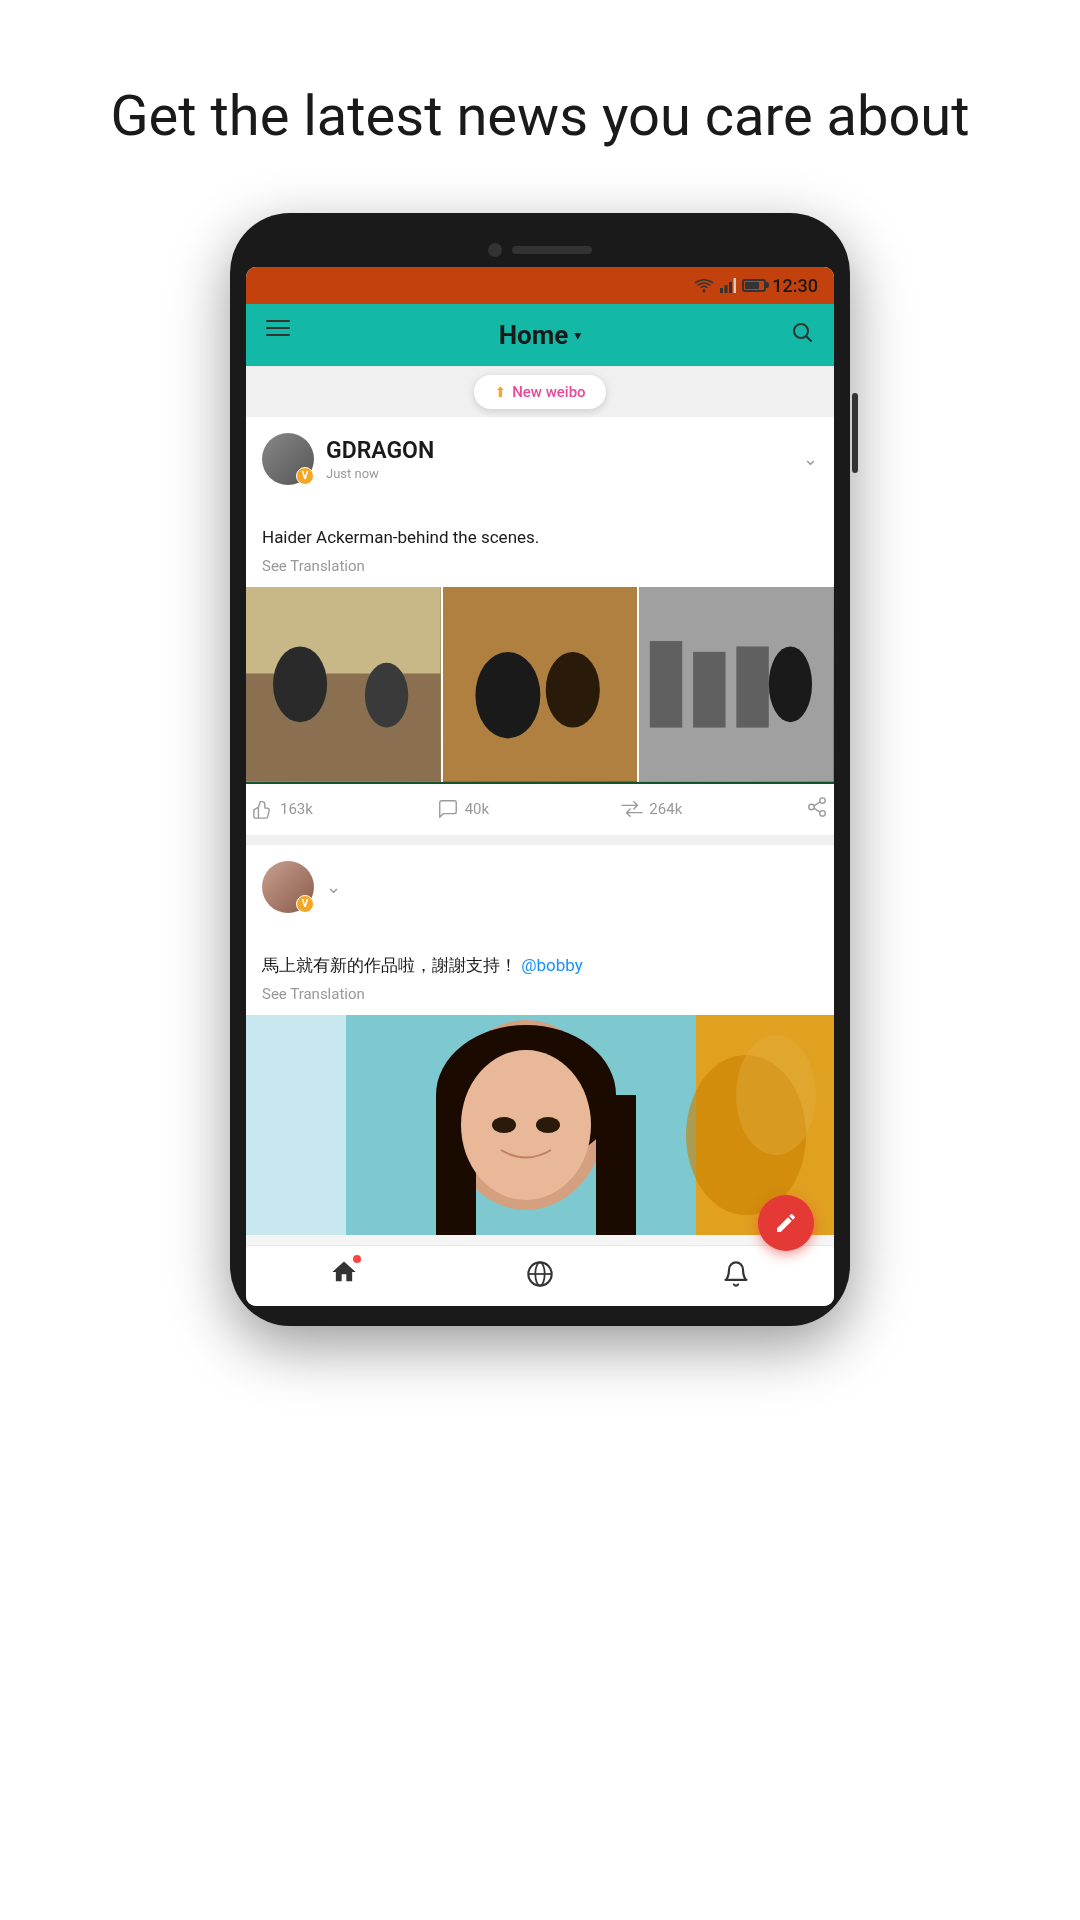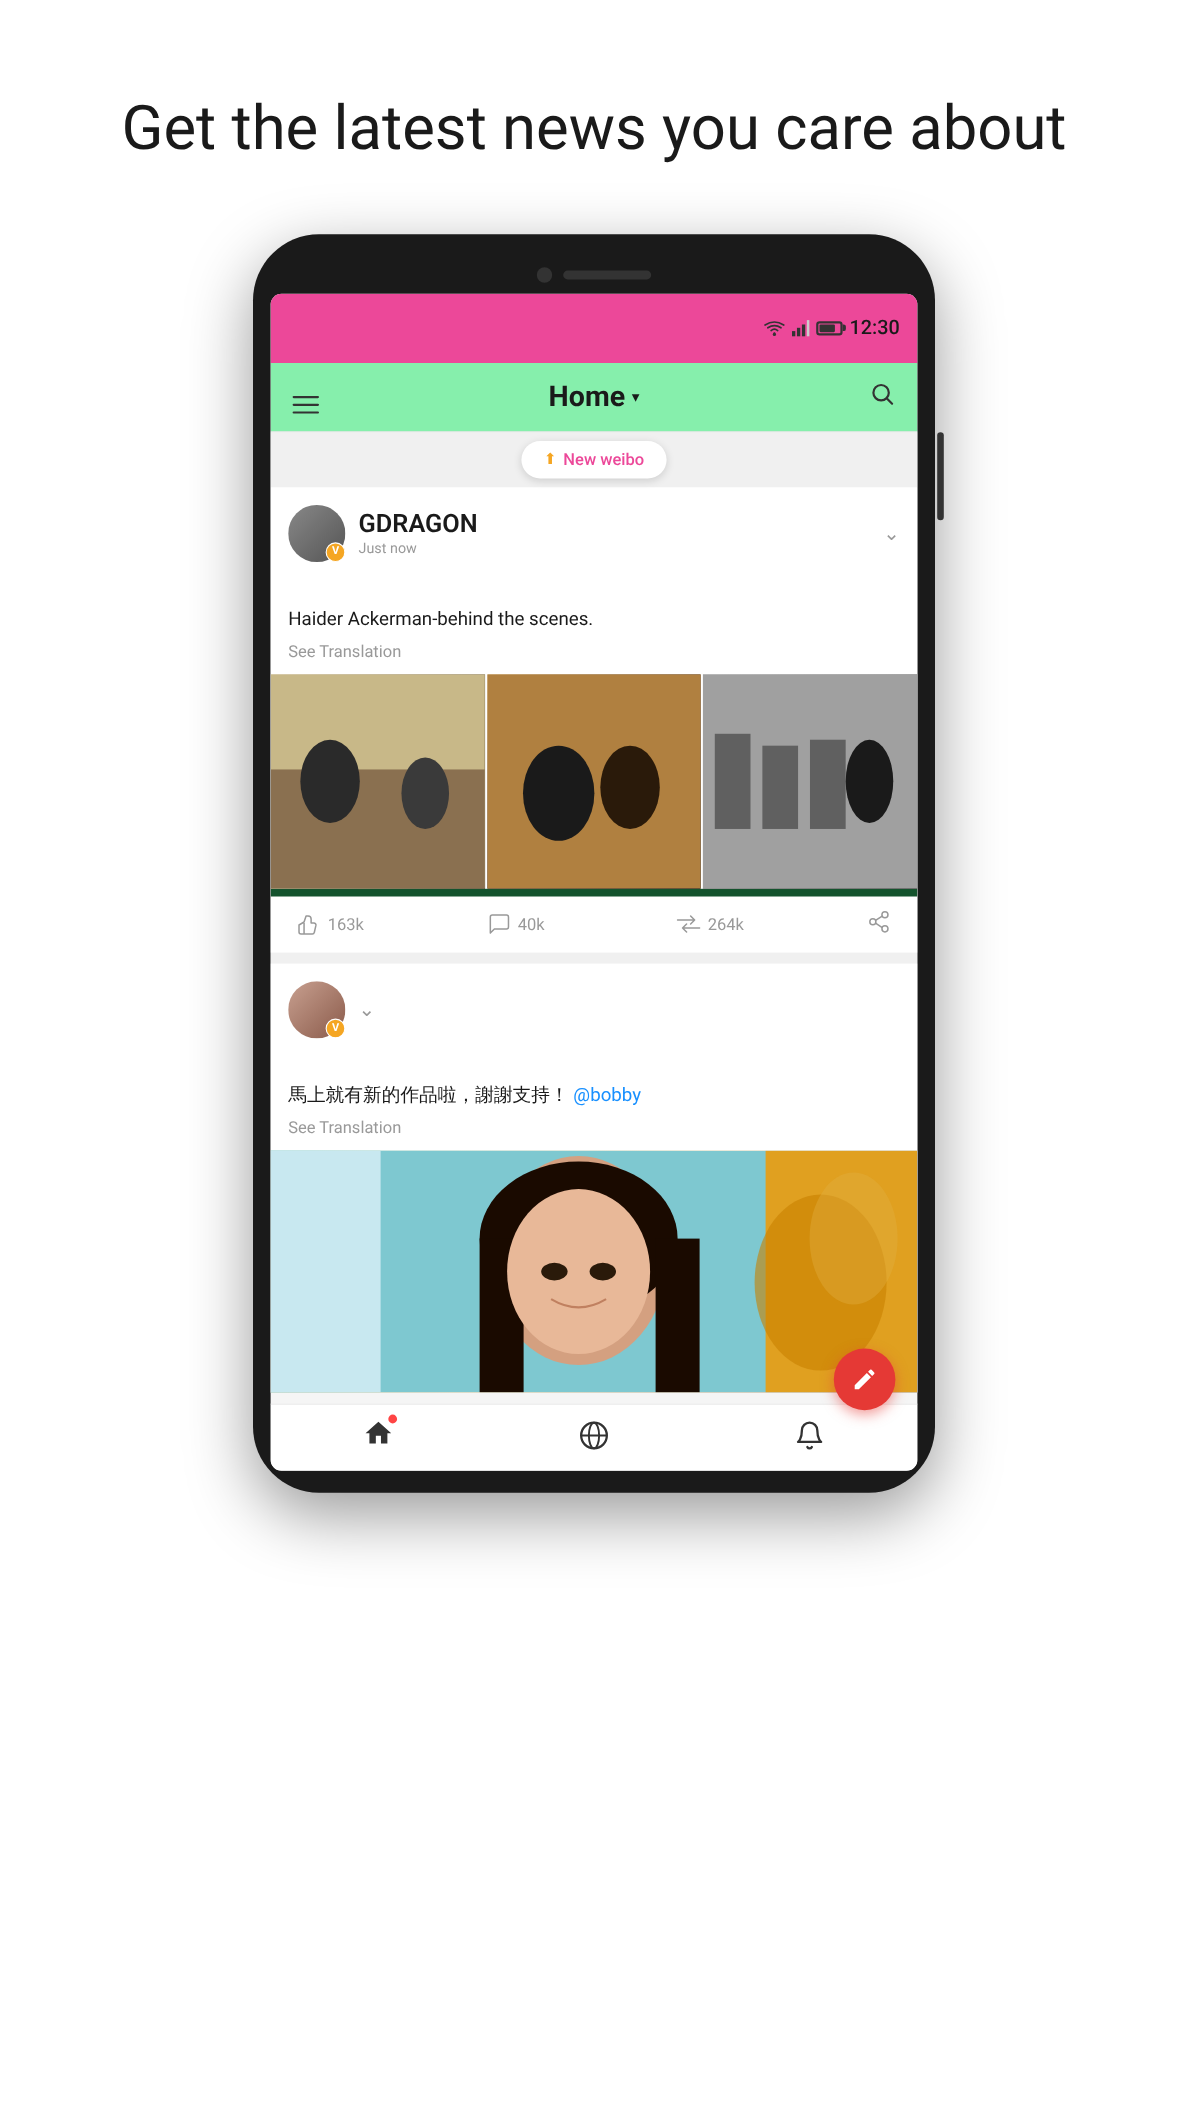--- a/index.html
+++ b/index.html
@@ -58,24 +58,24 @@
 
     .phone-screen {
       background: #f5f5f5;
       border-radius: 10px;
       overflow: hidden;
       width: 100%;
     }
 
     
     .status-bar {
-      background: #ec4899;
+      background: #c2410c;
       display: flex;
       justify-content: flex-end;
-      padding: 21px 16px;
+      padding: 8px 16px;
       gap: 8px;
     }
 
     .status-icons {
       display: flex;
       align-items: center;
       gap: 6px;
     }
 
     .status-time {
@@ -119,23 +119,23 @@
       top: 50%;
       transform: translateY(-50%);
       width: 3px;
       height: 6px;
       background: #333;
       border-radius: 0 2px 2px 0;
     }
 
     
     .app-header {
-      background: #86efac;
-      display: flex;
-      align-items: flex-end;
+      background: #14b8a6;
+      display: flex;
+      align-items: flex-start;
       justify-content: space-between;
       padding: 16px 20px;
       border-bottom: 1px solid #e8e8e8;
     }
 
     .hamburger-icon {
       display: flex;
       flex-direction: column;
       gap: 5px;
       cursor: pointer;
@@ -343,23 +343,23 @@
       height: 220px;
       background: linear-gradient(135deg, #7ec8c8 0%, #e8d0a8 50%, #c8a890 100%);
       position: relative;
       overflow: hidden;
     }
 
     
     .action-bar {
       display: flex;
       align-items: center;
-      padding: 12px 24px;
+      padding: 12px 6px;
       gap: 0;
-      border-top: 7px solid #14532d;
+      border-top: 2px solid #14532d;
     }
 
     .action-btn {
       display: flex;
       align-items: center;
       gap: 6px;
       flex: 1;
       cursor: pointer;
       color: #999;
     }

